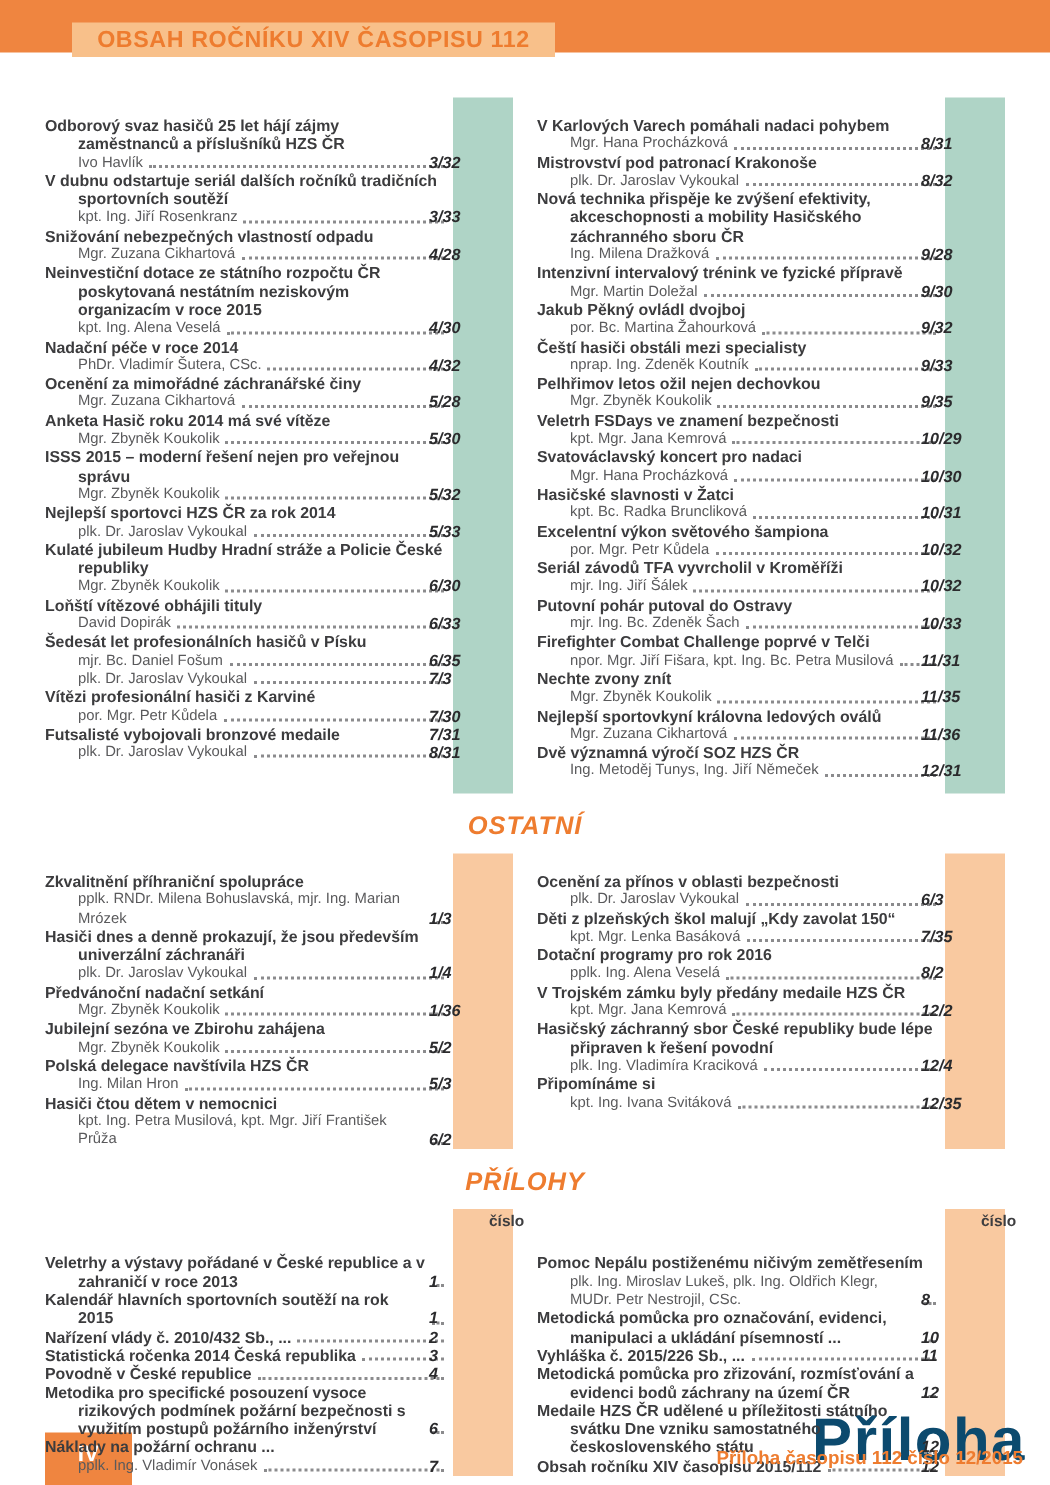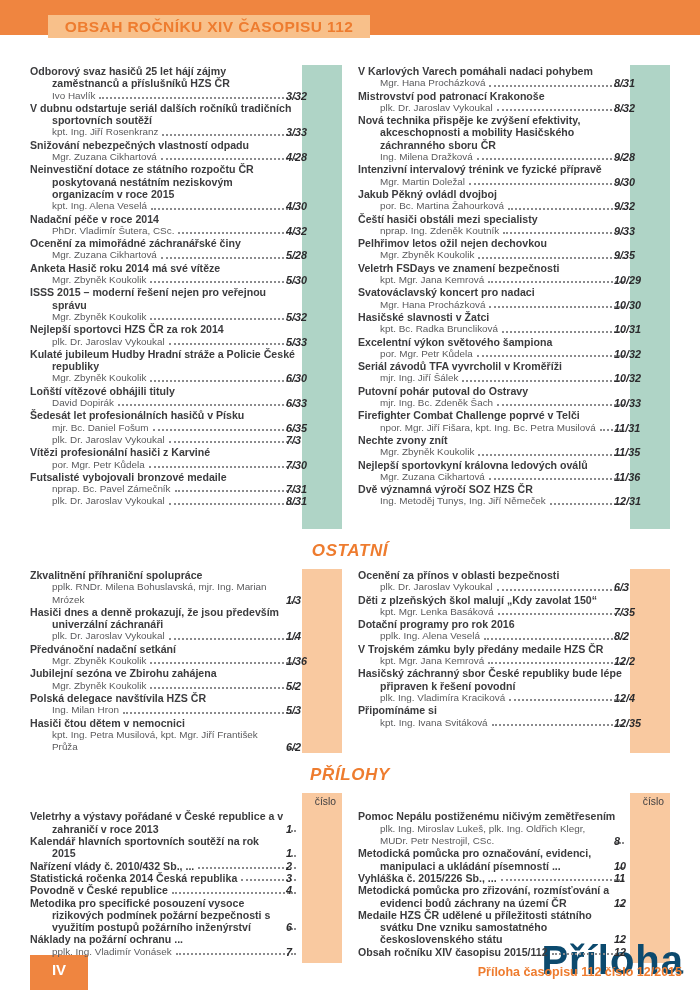--- a/index.html
+++ b/index.html
@@ -13,24 +13,25 @@
     position:absolute;left:48px;top:15px;width:322px;height:23px;
     background:var(--boxpeach,#f8c08a);color:var(--accent,#ee7c2f);
     font-weight:bold;font-size:15.5px;line-height:23px;text-align:center;letter-spacing:.4px;
   }
   
   main{padding:30px 30px 0 30px;}
   .columns{display:flex;gap:16px;}
   .col{flex:1 1 0;position:relative;min-width:0;}
   .strip{position:absolute;top:0;bottom:0;right:0;width:40px;z-index:0;}
   .strip-label{
-    text-align:right;font-weight:normal;font-size:10.3px;color:#3d3d3f;
+    text-align:left;font-weight:bold;font-size:10.3px;color:#3d3d3f;
     padding:3px 6px 0 0;
-  }
-  .entries{position:relative;z-index:1;}
+    margin-left:24px;
+  }
+  .entries{position:relative;z-index:1;margin-top:13px;}
   .entries.padded{padding-top:17px;}
   .entry{position:relative;padding-right:46px;line-height:12.3px;}
   .title{
     display:block;font-weight:bold;color:#3c3c3e;font-size:10.6px;
     padding-left:22px;text-indent:-22px;
   }
   .tline.lead{display:flex;align-items:flex-end;}
   .tline.lead .title{flex:0 1 auto;}
   .aline{display:flex;align-items:flex-end;}
   .author{flex:0 1 auto;color:#5a5a5c;font-size:9.9px;padding-left:22px;}
@@ -216,24 +217,20 @@
                 <div class="aline">
                   <span class="author">por. Mgr. Petr Kůdela</span>
                   <span class="dots"></span>
                 </div>
                 <span class="page-ref">7/30</span>
               </div>
               <div class="entry">
                 <div class="tline">
                   <span class="title">Futsalisté vybojovali bronzové medaile</span>
                 </div>
-                <div class="aline">
-                  <span class="author">nprap. Bc. Pavel Zámečník</span>
-                  <span class="dots"></span>
-                </div>
                 <span class="page-ref">7/31</span>
               </div>
               <div class="entry">
                 <div class="aline">
                   <span class="author">plk. Dr. Jaroslav Vykoukal</span>
                   <span class="dots"></span>
                 </div>
                 <span class="page-ref">8/31</span>
               </div>
             </div>

